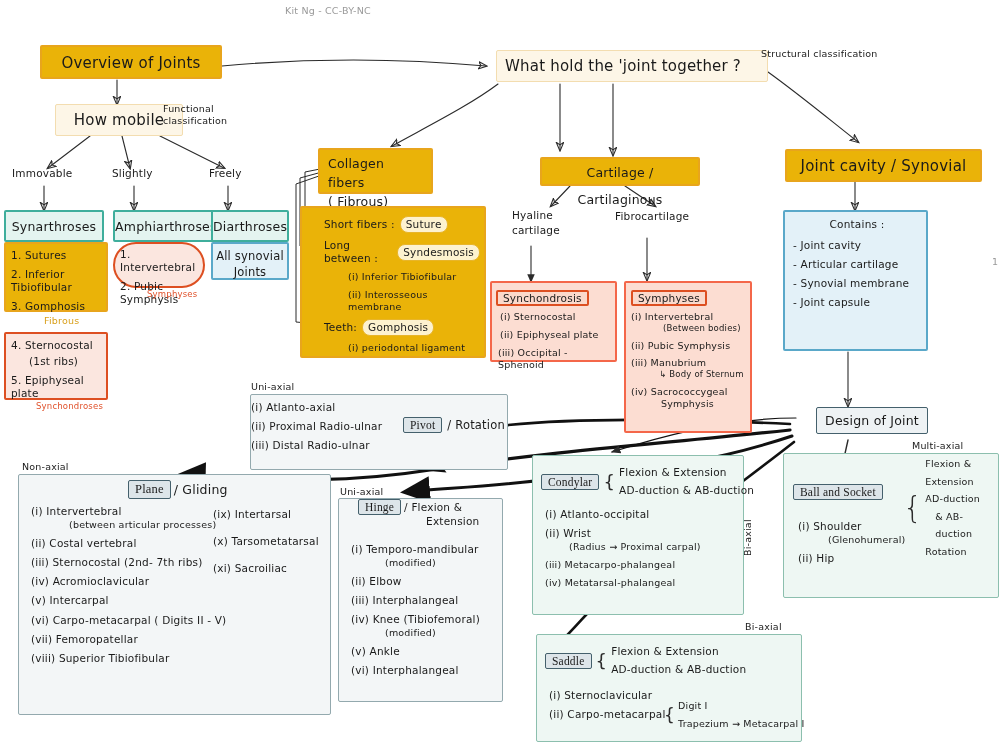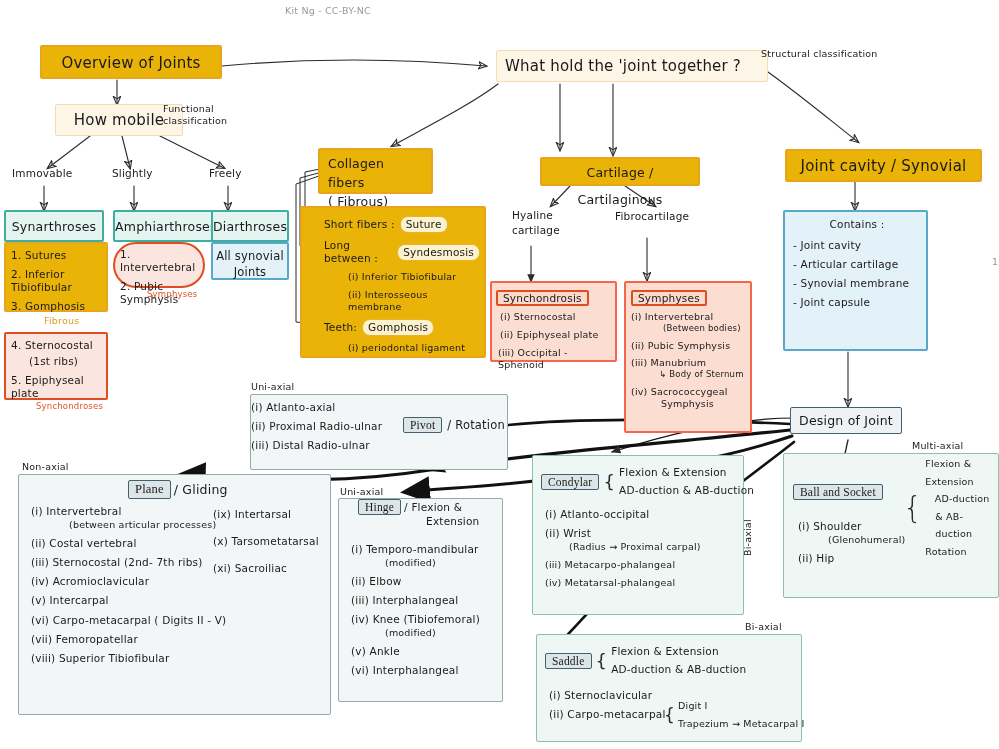--- a/index.html
+++ b/index.html
@@ -209,21 +209,21 @@
   <div class="n bx amber hand ttl ctr" style="left:785px;top:149px;width:197px;height:33px;line-height:31px;">Joint cavity / Synovial</div>
 
   <div class="n bx blue hand" style="left:783px;top:210px;width:145px;height:141px;padding:6px 5px 0 8px;">
     <div class="t11 ctr" style="margin-bottom:9px;">Contains :</div>
     <div class="li t11">-  Joint cavity</div>
     <div class="li t11">-  Articular cartilage</div>
     <div class="li t11">-  Synovial membrane</div>
     <div class="li t11">-  Joint capsule</div>
   </div>
 
-  <div class="n bx slate-d hand t13 ctr" style="left:790px;top:407px;width:112px;height:27px;line-height:25px;">Design of Joint</div>
+  <div class="n bx slate-d hand t13 ctr" style="left:816px;top:407px;width:112px;height:27px;line-height:25px;">Design of Joint</div>
 
   <div class="n hand t10" style="left:251px;top:381px;">Uni-axial</div>
   <div class="n bx slate hand" style="left:250px;top:394px;width:258px;height:76px;padding:6px 4px 0 0;">
     <div class="li t11">(i)  Atlanto-axial</div>
     <div class="li t11">(ii)  Proximal Radio-ulnar</div>
     <div class="li t11">(iii)  Distal Radio-ulnar</div>
   </div>
   <div class="n" style="left:403px;top:417px;display:flex;align-items:center;gap:5px;">
     <span class="keyslate hand t12">Pivot</span>
     <span class="hand t12">/ Rotation</span>
@@ -314,19 +314,19 @@
     <div class="li t10" style="padding-left:30px;">(Glenohumeral)</div>
     <div class="li t11">(ii)  Hip</div>
   </div>
   <div class="n" style="left:793px;top:484px;display:flex;align-items:center;gap:3px;">
     <span class="keyslate hand t12">Ball and Socket</span>
   </div>
   <div class="n" style="left:903px;top:455px;display:flex;align-items:center;gap:3px;">
     <span class="hand" style="font-size:30px;line-height:1;color:#2b2b2b;font-weight:300;">{</span>
     <span class="hand t10" style="line-height:1.85;">
       <span style="display:block;">Flexion &amp; Extension</span>
-      <span style="display:block;text-align:center;">AD-duction</span>
+      <span style="display:block;">AD-duction</span>
       <span style="display:block;padding-left:10px;">&amp; AB-duction</span>
       <span style="display:block;">Rotation</span>
     </span>
   </div>
 
 </div>
 
 </body></html>

